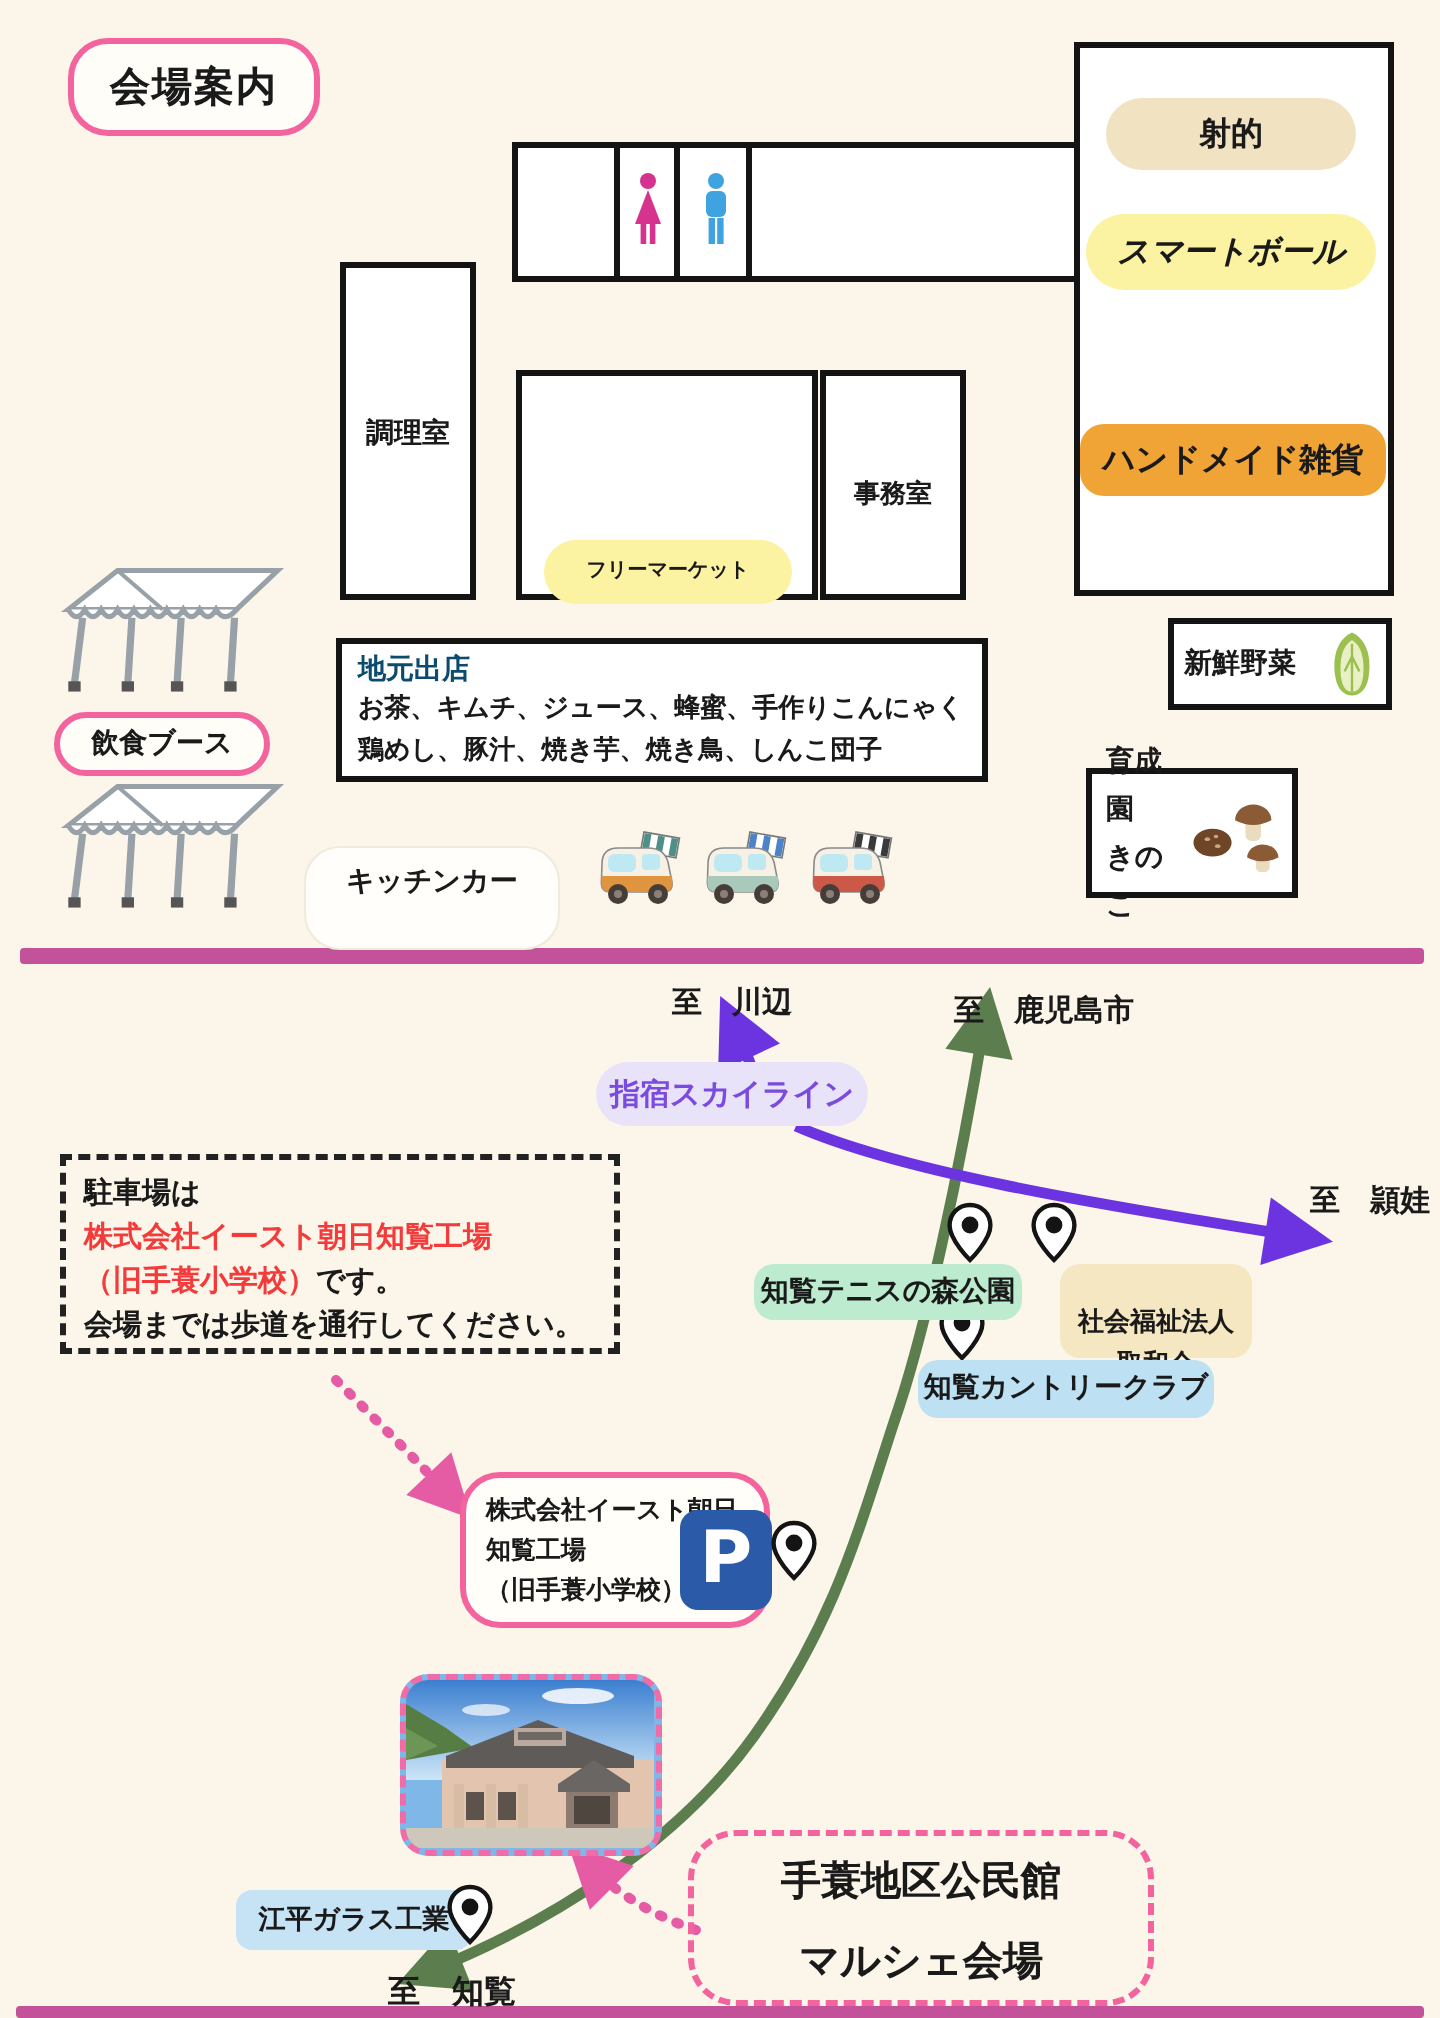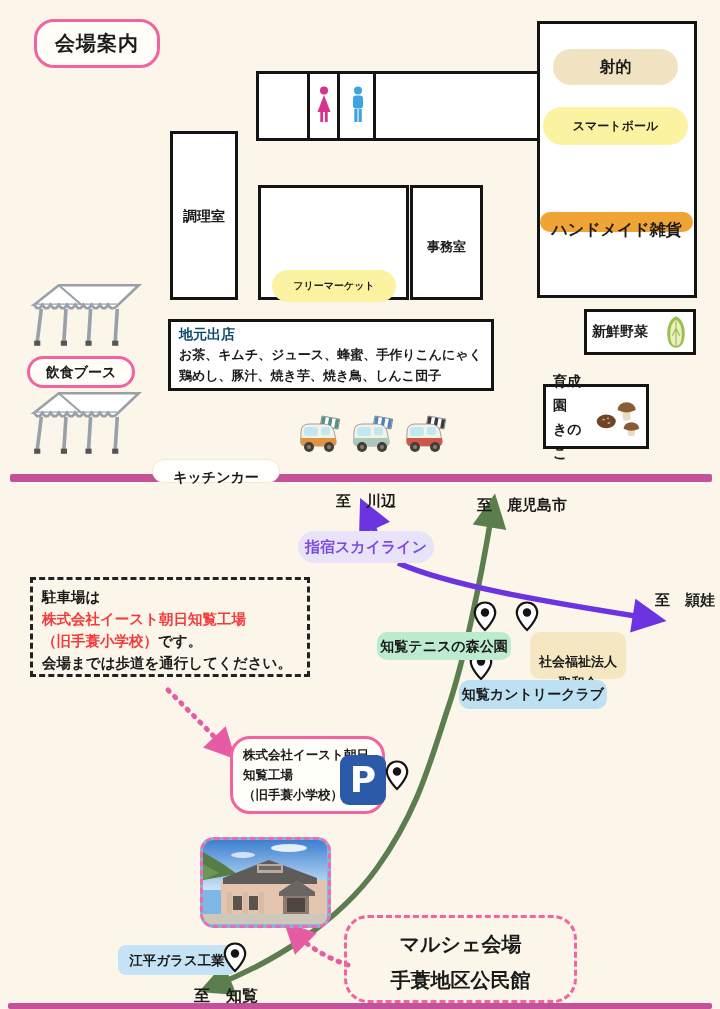--- a/index.html
+++ b/index.html
@@ -27,22 +27,22 @@
 </style>
 </head>
 <body>
 
 <div class="canvas">
 
   <div class="abs pill-outline section-title" style="left:34px; top:19px;">会場案内</div>
 
   <div class="room" style="left:537px; top:21px; width:160px; height:277px;">
     <div class="tag" style="left:13px; right:16px; top:25px; height:36px; background:#F1E2C2; border-radius:18px; font-size:16px; line-height:36px;">射的</div>
-    <div class="tag" style="left:3px; right:6px; top:83px; height:38px; background:#FBF3A2; border-radius:19px; font-size:12px; line-height:38px;">スマートボール</div>
-    <div class="tag" style="left:0px; right:1px; top:188px; height:20px; background:#F0A436; border-radius:12px; font-size:16px; line-height:36px;text-align:center;">ハンドメイド雑貨</div>
+    <div class="tag" style="left:3px; right:6px; top:83px; height:38px; background:#FBF3A2; border-radius:19px; font-size:16px; line-height:38px;font-style:italic;">スマートボール</div>
+    <div class="tag" style="left:0px; right:1px; top:188px; height:36px; background:#F0A436; border-radius:12px; font-size:16px; line-height:36px;text-align:center;">ハンドメイド雑貨</div>
   </div>
 
   <div class="room" style="left:256px; top:71px; width:284px; height:70px;">
     <div class="abs" style="left:48px; top:0; width:33px; height:64px; border-left:3px solid #141414; border-right:3px solid #141414; display:flex; align-items:center; justify-content:center;">
       <svg width="20" height="46" viewBox="0 0 20 40">
         <circle cx="10" cy="4.5" r="4" fill="#D5338D"></circle>
         <polygon points="10,9 16.5,26 3.5,26" fill="#D5338D"></polygon>
         <rect x="6.3" y="26" width="2.8" height="10" fill="#D5338D"></rect>
         <rect x="10.9" y="26" width="2.8" height="10" fill="#D5338D"></rect>
       </svg>
@@ -106,21 +106,21 @@
         <rect x="82" y="59" width="6" height="5"></rect>
     </g>
   </svg>
 
   <div class="box-black" style="left:168px; top:319px; width:326px; height:72px; padding:4px 8px;">
     <div style="text-align:left; color:#0c4a6e; font-size:14px;">地元出店</div>
     <div style="font-size:13px; line-height:21px; white-space:nowrap;">お茶、キムチ、ジュース、蜂蜜、手作りこんにゃく</div>
     <div style="font-size:13px; line-height:21px; white-space:nowrap;">鶏めし、豚汁、焼き芋、焼き鳥、しんこ団子</div>
   </div>
 
-  <div class="abs" style="left:152px; top:423px; width:128px; height:24px; background:#FFFEFA; border:1px solid #F0EADA; border-radius:18px; text-align:center; font-size:14px; line-height:34px; z-index:5;margin-top:36px;">キッチンカー</div>
+  <div class="abs" style="left:152px; top:423px; width:128px; height:52px; background:#FFFEFA; border:1px solid #F0EADA; border-radius:18px; text-align:center; font-size:14px; line-height:34px; z-index:5;">キッチンカー</div>
 
   <svg class="abs" style="left:296px; top:414px;" width="152" height="52" viewBox="0 0 152 52">
     <g>
       <g transform="translate(26,2) rotate(10)">
         <rect x="0" y="0" width="18" height="10" fill="#fff" stroke="#777" stroke-width="0.8"></rect>
         <rect x="0.5" y="0.5" width="3.4" height="9" fill="#4E8F86"></rect>
           <rect x="7.3" y="0.5" width="3.4" height="9" fill="#4E8F86"></rect>
           <rect x="14.1" y="0.5" width="3.4" height="9" fill="#4E8F86"></rect>
       </g>
       <path d="M5,18 Q5,10 13,10 L28,10 Q36,10 38,17 L40,27 Q40.5,32 36,32 L9,32 Q4.5,32 4.7,27 z" fill="#F6F1E4" stroke="#8a8a8a" stroke-width="0.8"></path>
@@ -292,19 +292,19 @@
       <rect x="56" y="52" width="5" height="22" fill="#D9BCA4"></rect>
       <rect x="30" y="56" width="9" height="14" fill="#5C544C"></rect>
       <rect x="46" y="56" width="9" height="14" fill="#5C544C"></rect>
       <rect x="0" y="74" width="124" height="10" fill="#CEC8BA"></rect>
     </svg>
   </div>
 
   <div class="map-pill" style="left:118px; top:945px; width:118px; height:30px; background:#C5E3F5; border-radius:8px; font-size:13.5px; line-height:30px;">江平ガラス工業</div>
 
   <div class="abs" style="left:344px; top:915px; width:233px; height:88px; border:3.5px dashed #F3639E; border-radius:24px; text-align:center; z-index:6;">
+    <div style="font-size:20px; margin-top:9px;">手蓑地区公民館</div>
     <div style="font-size:20px; margin-top:13px;">マルシェ会場</div>
-    <div style="font-size:20px; margin-top:9px;">手蓑地区公民館</div>
   </div>
 
   <div class="divider" style="left:8px; top:1003px; width:704px; height:6px;"></div>
 
 </div>
 
 </body></html>

